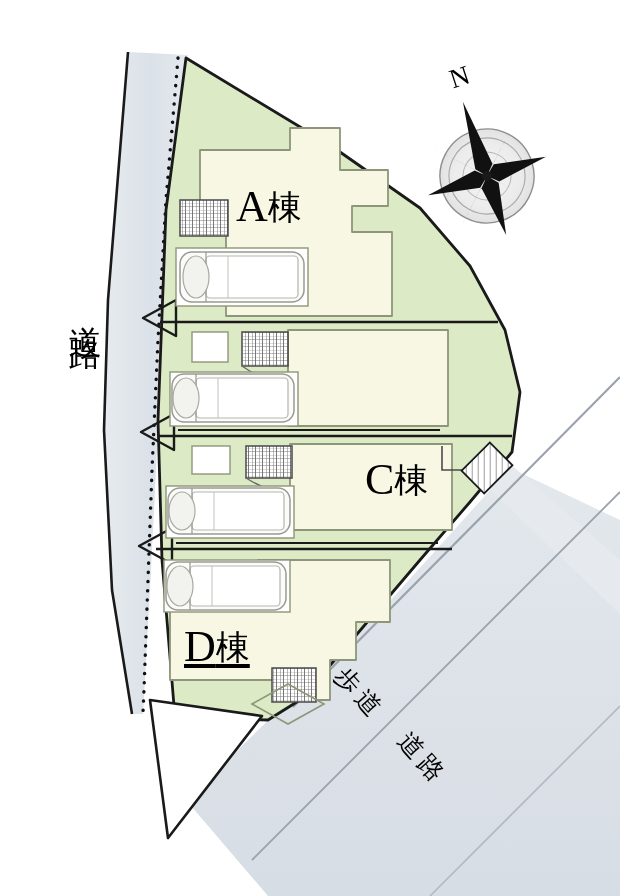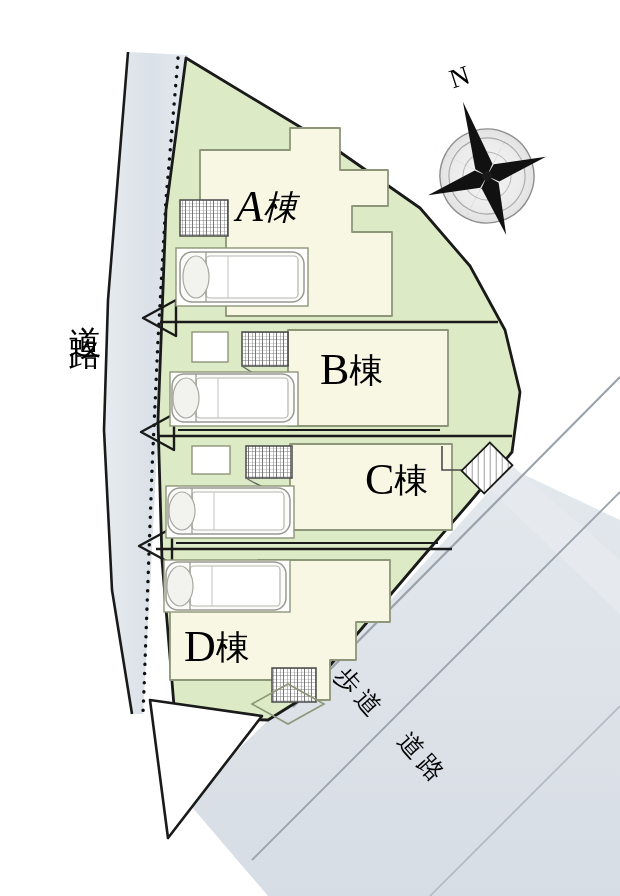--- a/index.html
+++ b/index.html
@@ -230,33 +230,30 @@
         <path d="M 0 -78 L 9 -10 L 0 0 L -9 -10 Z"></path>
         <path d="M 0 62 L 9 10 L 0 0 L -9 10 Z"></path>
         <path d="M -62 0 L -10 9 L 0 0 L -10 -9 Z"></path>
         <path d="M 62 0 L 10 9 L 0 0 L 10 -9 Z"></path>
       </g>
       <circle cx="0" cy="0" r="5" fill="#1a1a1a"></circle>
     </g>
 
   </svg>
 
-  <div class="lbl bld-label" style="left:236px; top:185px;font-style:italic;">
+  <div class="lbl bld-label" style="left:236px; top:185px;">
     <span>A</span><span class="kanji">棟</span>
   </div>
 
-  <div class="lbl bld-label" style="left:320px; top:348px;">
-    <span>B</span><span class="kanji">棟</span>
-  </div>
 
   <div class="lbl bld-label" style="left:333px; top:458px;margin-left:32px;">
     <span>C</span><span class="kanji">棟</span>
   </div>
 
-  <div class="lbl bld-label" style="left:184px; top:625px;">
+  <div class="lbl bld-label" style="left:184px; top:625px;text-decoration:underline;">
     <span>D</span><span class="kanji">棟</span>
   </div>
 
   <div class="lbl road-vert" style="left:68px; top:300px;">道路</div>
 
   <div class="lbl road-diag" style="left:352px; top:660px; transform: rotate(48deg); transform-origin: left top;">歩道</div>
 
   <div class="lbl road-diag" style="left:415px; top:725px; transform: rotate(48deg); transform-origin: left top;">道路</div>
 
   <div class="lbl compass-n" style="left:450px; top:62px; transform: rotate(-18deg); transform-origin: center;">N</div>

